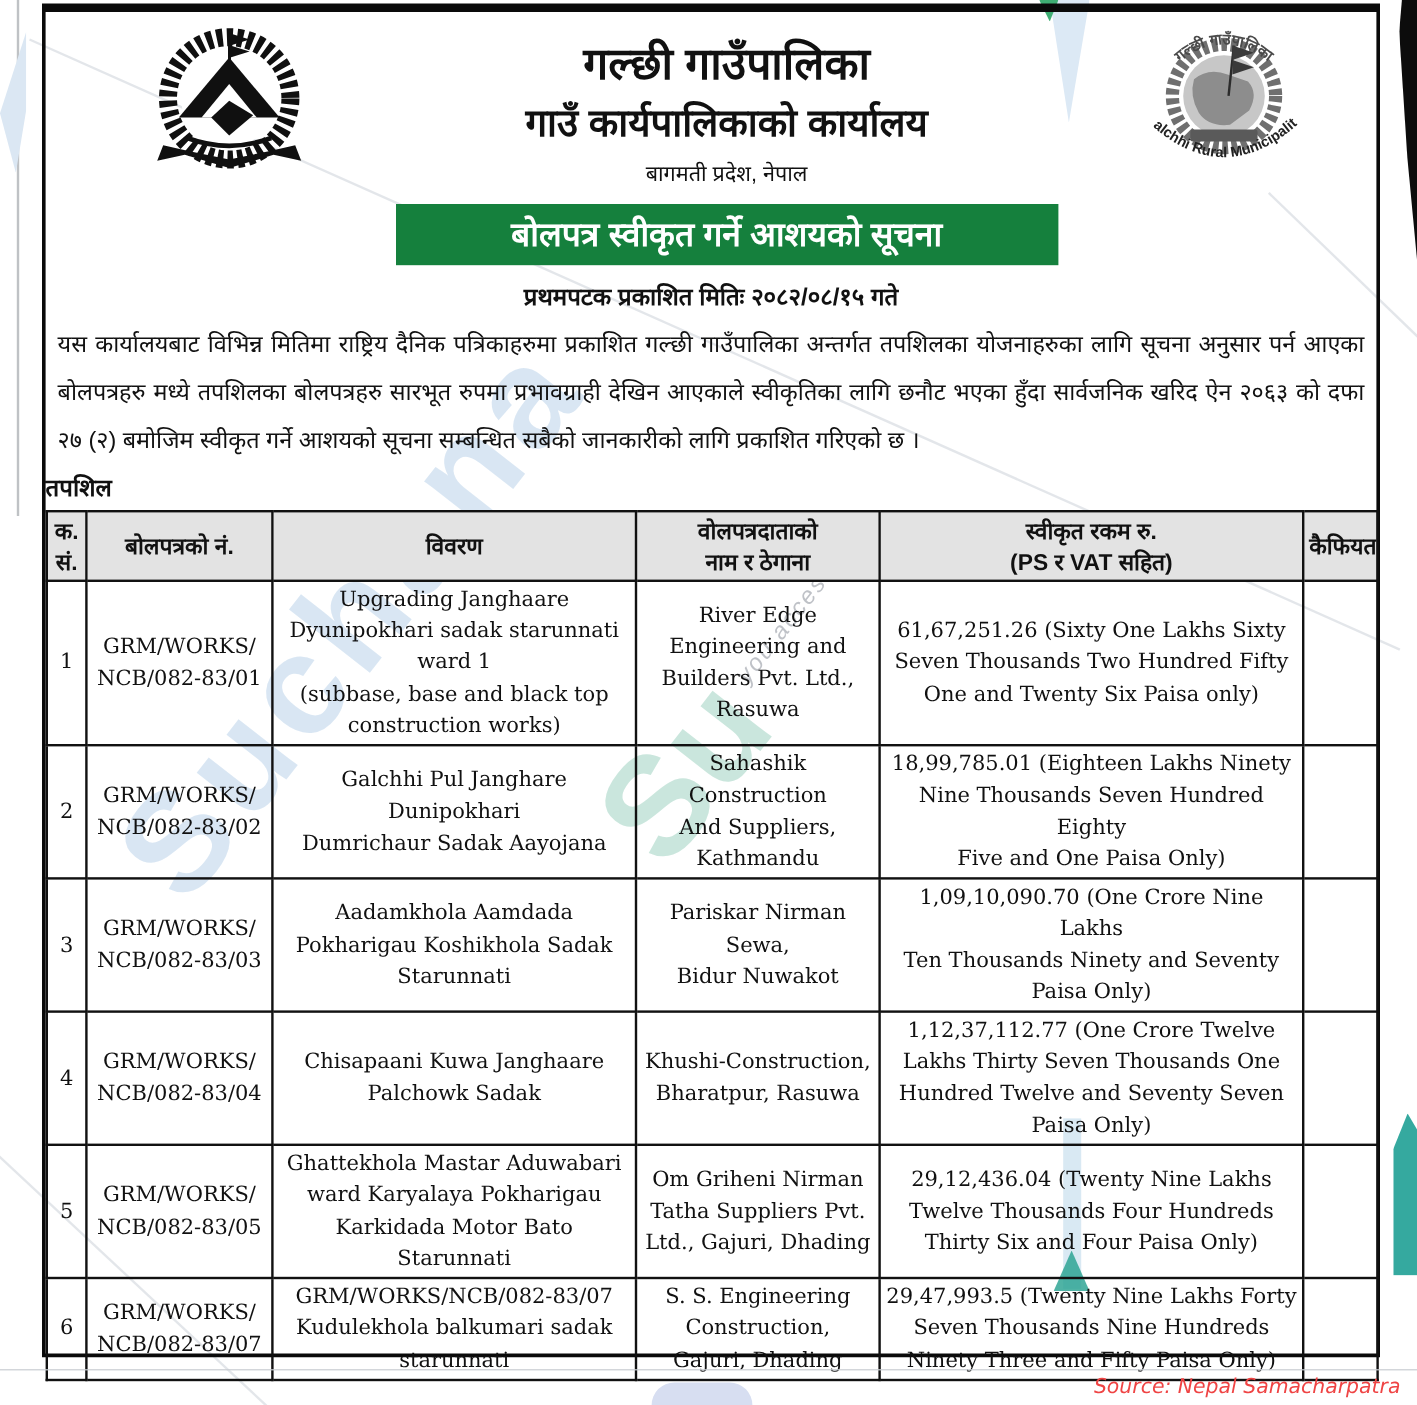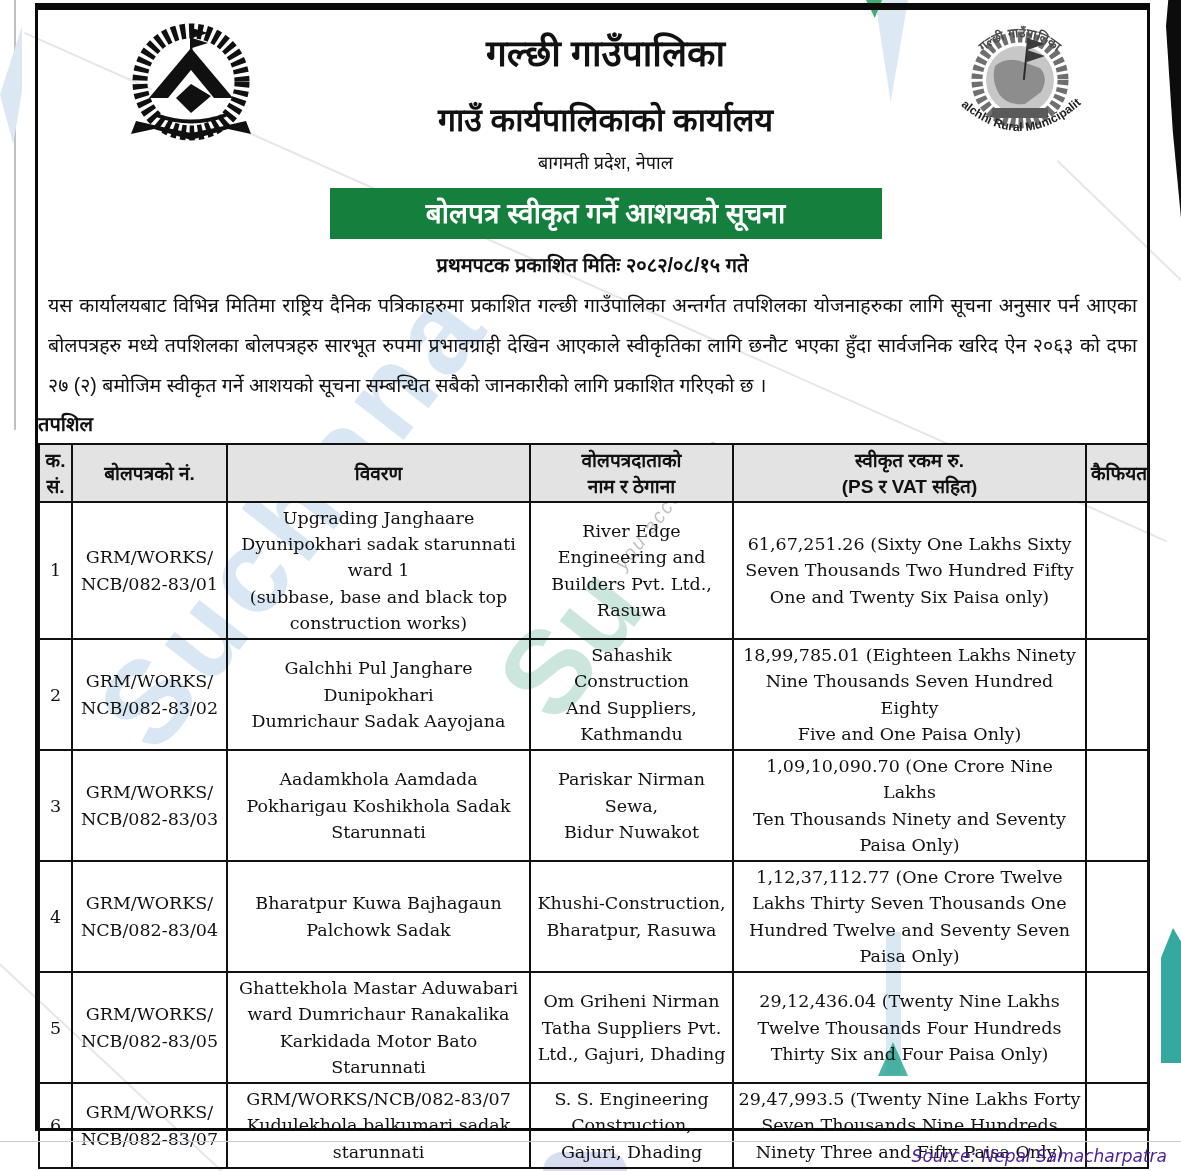--- a/index.html
+++ b/index.html
@@ -36,41 +36,41 @@
         font-size:20px;font-style:italic;color:#b9bcc2;opacity:.9;letter-spacing:2px;white-space:nowrap;}
   
   .doc{position:absolute;left:35px;top:3px;width:1115px;height:1128px;background:transparent;
        border:3px solid #0a0a0a;border-top-width:7px;box-sizing:border-box;}
   .doc-header{display:flex;align-items:flex-start;padding-top:8px;}
   .logo{flex:0 0 150px;height:138px;}
   .logo.left{margin-left:78px;}
   .logo.right{margin-right:52px;}
   .head-center{flex:1 1 auto;text-align:center;}
   .muni-name{font-size:37px;font-weight:700;margin-top:8px;}
-  .office-name{font-size:32px;font-weight:700;margin-top:20px;}
+  .office-name{font-size:32px;font-weight:700;margin-top:2px;}
   .addr1{font-size:18px;font-weight:700;margin-top:12px;}
   .addr2{font-size:18px;font-weight:500;margin-top:10px;}
   .banner{margin:14px auto 0;width:552px;background:#15803d;color:#fff;
         font-size:28px;font-weight:700;text-align:center;padding:5px 0 8px;}
   .date-line{text-align:center;font-size:20px;font-weight:700;margin-top:12px;}
   .body-par{margin:8px 10px 0;font-size:19.5px;font-weight:500;line-height:2.05;
         text-align:justify;}
   .tapasil{text-align:left;font-size:20px;font-weight:700;margin:4px 0 6px;}
   
   table.notice{border-collapse:collapse;table-layout:fixed;width:1109px;margin:0 auto;}
   table.notice th,table.notice td{border:2px solid #111;white-space:pre-line;
         text-align:center;vertical-align:middle;padding:2px 4px;box-sizing:border-box;overflow:hidden;}
   table.notice th{background:#e3e3e3;font-size:19px;font-weight:700;
         font-family:"Liberation Sans",sans-serif;}
   table.notice td{font-family:"DejaVu Serif","Liberation Serif",serif;
         font-size:17.5px;line-height:1.5;font-weight:500;}
   td.sn{font-size:18px;}
   .bottom-rule{position:absolute;left:0;top:1141px;width:1181px;height:1px;background:#c9ccd1;}
   .source-note{position:absolute;right:14px;top:1146px;font-size:17px;font-style:italic;
-        color:#4c1d95;font-family:"DejaVu Sans","Liberation Sans",sans-serif;}
+        color:#ef4444;font-family:"DejaVu Sans","Liberation Sans",sans-serif;}
 </style>
 </head>
 <body>
 
 <div class="page">
 
   <div class="deco edge-line-left"></div>
   <div class="deco blue-wedge-left"></div>
   <div class="deco blue-sliver-top"></div>
   <div class="deco green-tip-top"></div>
@@ -208,36 +208,36 @@
 Bidur Nuwakot</td>
           <td>1,09,10,090.70 (One Crore Nine Lakhs
 Ten Thousands Ninety and Seventy
 Paisa Only)</td>
           <td></td>
         </tr>
         <tr style="height:104px">
           <td class="sn">4</td>
           <td>GRM/WORKS/
 NCB/082-83/04</td>
-          <td>Bharatpur Kuwa Bajhagaun
+          <td>Chisapaani Kuwa Janghaare
 Palchowk Sadak</td>
           <td>Khushi-Construction,
 Bharatpur, Rasuwa</td>
           <td>1,12,37,112.77 (One Crore Twelve
 Lakhs Thirty Seven Thousands One
 Hundred Twelve and Seventy Seven
 Paisa Only)</td>
           <td></td>
         </tr>
         <tr style="height:78px">
           <td class="sn">5</td>
           <td>GRM/WORKS/
 NCB/082-83/05</td>
           <td>Ghattekhola Mastar Aduwabari
-ward Dumrichaur Ranakalika
+ward Karyalaya Pokharigau
 Karkidada Motor Bato Starunnati</td>
           <td>Om Griheni Nirman
 Tatha Suppliers Pvt.
 Ltd., Gajuri, Dhading</td>
           <td>29,12,436.04 (Twenty Nine Lakhs
 Twelve Thousands Four Hundreds
 Thirty Six and Four Paisa Only)</td>
           <td></td>
         </tr>
         <tr style="height:78px">

